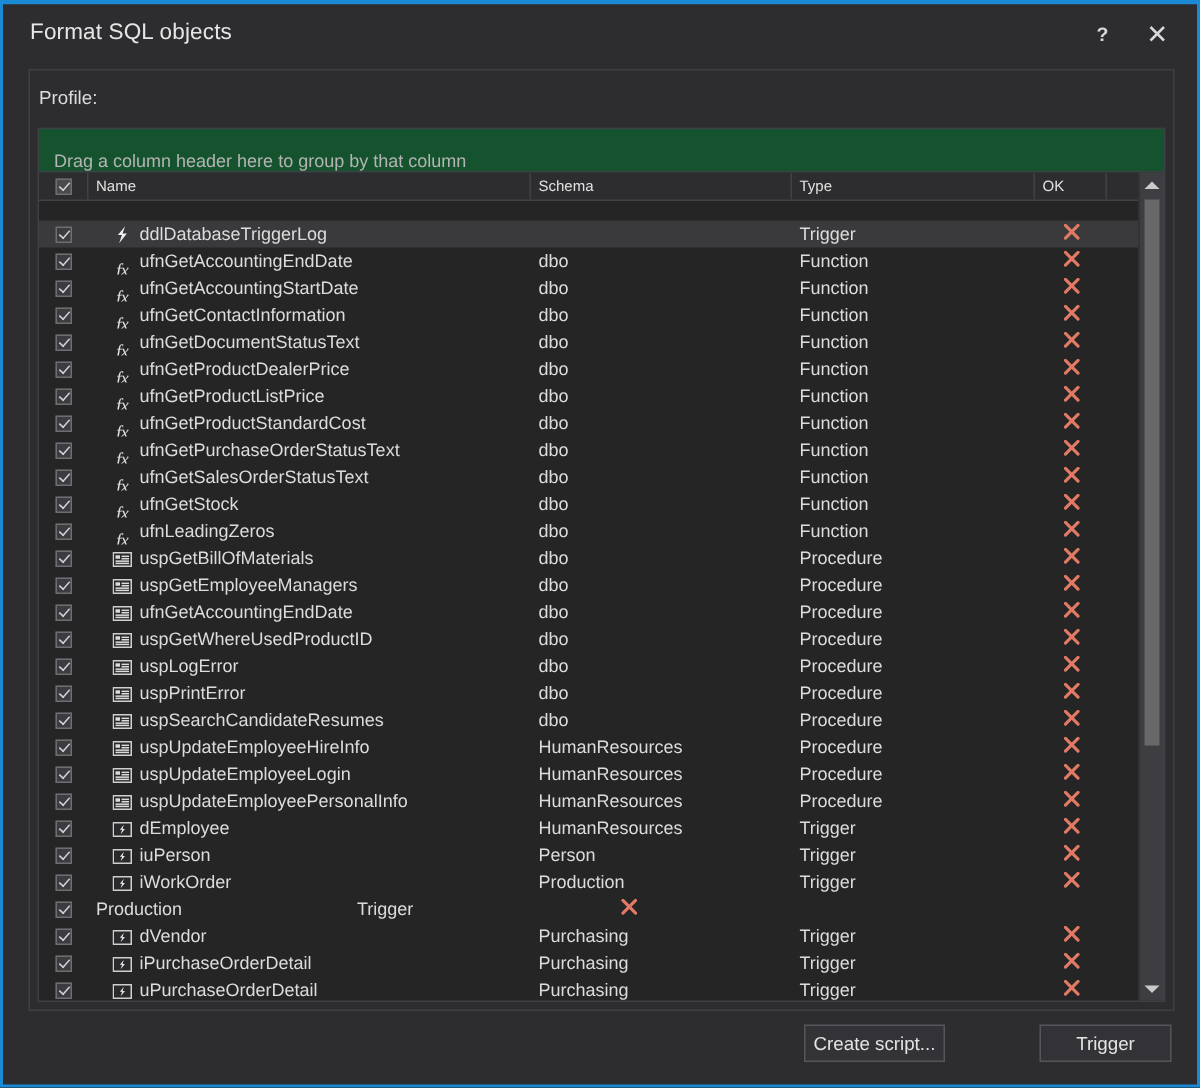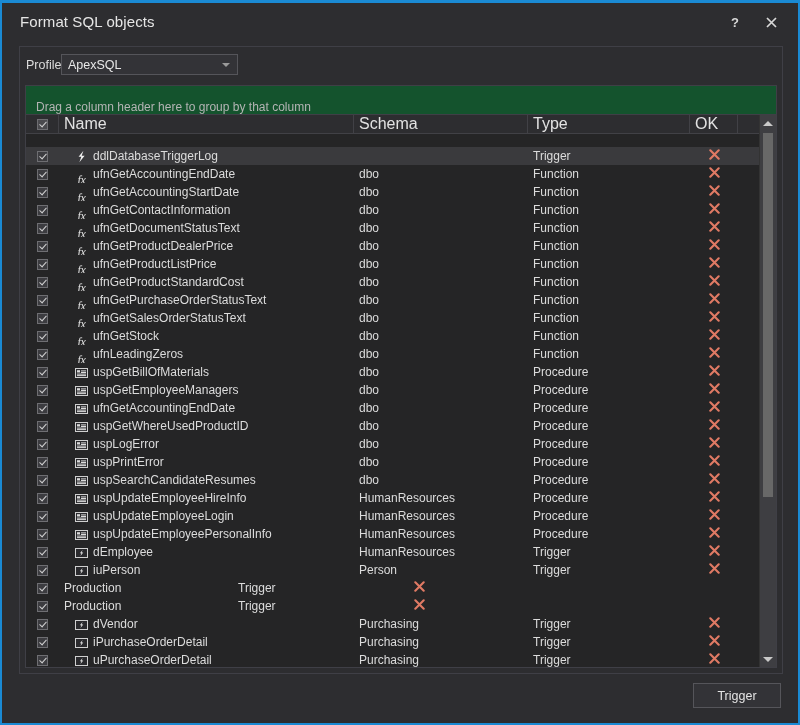--- a/index.html
+++ b/index.html
@@ -150,21 +150,21 @@
     overflow: hidden;
   }
 
   
   .hrow {
     display: flex;
     height: 18px;
     flex: 0 0 18px;
     background: #2d2d30;
     border-bottom: 1px solid #414146;
-    font-size: 16px;
+    font-size: 10px;
     color: #e2e2e2;
   }
   .hcell {
     box-sizing: border-box;
     border-right: 1px solid #414146;
     padding-left: 5px;
     display: flex;
     align-items: center;
     overflow: hidden;
     white-space: nowrap;
@@ -320,24 +320,20 @@
           <path d="M1 1 L10 10 M10 1 L1 10" stroke="#d8d8d8" stroke-width="1.7" fill="none"></path>
         </svg>
       </span>
     </div>
   </div>
 
   <div class="panel">
 
     <div class="profile-row">
       <div class="profile-label">Profile:</div>
-      <div class="profile-combo">
-        <div class="combo-value">ApexSQL</div>
-        <div class="combo-arrow"></div>
-      </div>
     </div>
 
     <div class="grid">
 
       <div class="group-panel">
         <span>Drag a column header here to group by that column</span>
       </div>
 
       <div class="grid-body">
         <div class="grid-cols">
@@ -1015,20 +1011,31 @@
                   <span class="xmark"><svg width="11" height="11" viewBox="0 0 11 11">
                       <path d="M1.3 1.3 L9.7 9.7 M9.7 1.3 L1.3 9.7" stroke="#e07a64" stroke-width="2.1" stroke-linecap="round" fill="none"></path>
                     </svg></span>
                 </div>
                 <div class="cell c-tail"></div>
               </div>
               <div class="row">
                 <div class="cell c-check">
                   <span class="cbx on"></span>
                 </div>
+                <div class="cell c-name">
+                  <span class="name-wrap">
+                    <span class="ticon">
+                      <svg width="13" height="13" viewBox="0 0 13 13">
+                        <rect x="0.5" y="2.5" width="12" height="9" fill="#2a2a2d" stroke="#cfcfcf" stroke-width="1"></rect>
+                        <path d="M7.6 3.9 L4.9 7.2 L6.4 7.2 L5.4 10.1 L8.3 6.6 L6.7 6.6 Z" fill="#e8e8e8"></path>
+                      </svg>
+                    </span>
+                    <span>iWorkOrder</span>
+                  </span>
+                </div>
                 <div class="cell c-schema">
                   <span>Production</span>
                 </div>
                 <div class="cell c-type">
                   <span>Trigger</span>
                 </div>
                 <div class="cell c-ok">
                   <span class="xmark"><svg width="11" height="11" viewBox="0 0 11 11">
                       <path d="M1.3 1.3 L9.7 9.7 M9.7 1.3 L1.3 9.7" stroke="#e07a64" stroke-width="2.1" stroke-linecap="round" fill="none"></path>
                     </svg></span>
@@ -1174,16 +1181,17 @@
           <div class="sb-thumb"></div>
           <div class="sb-arrow sb-down">
             <span class="tri-down"></span>
           </div>
         </div>
       </div>
     </div>
   </div>
 
   <div class="footer">
+    <div class="fbtn btn-create">Create script...</div>
     <div class="fbtn btn-cancel">Trigger</div>
   </div>
 
 </div>
 
 </body></html>

